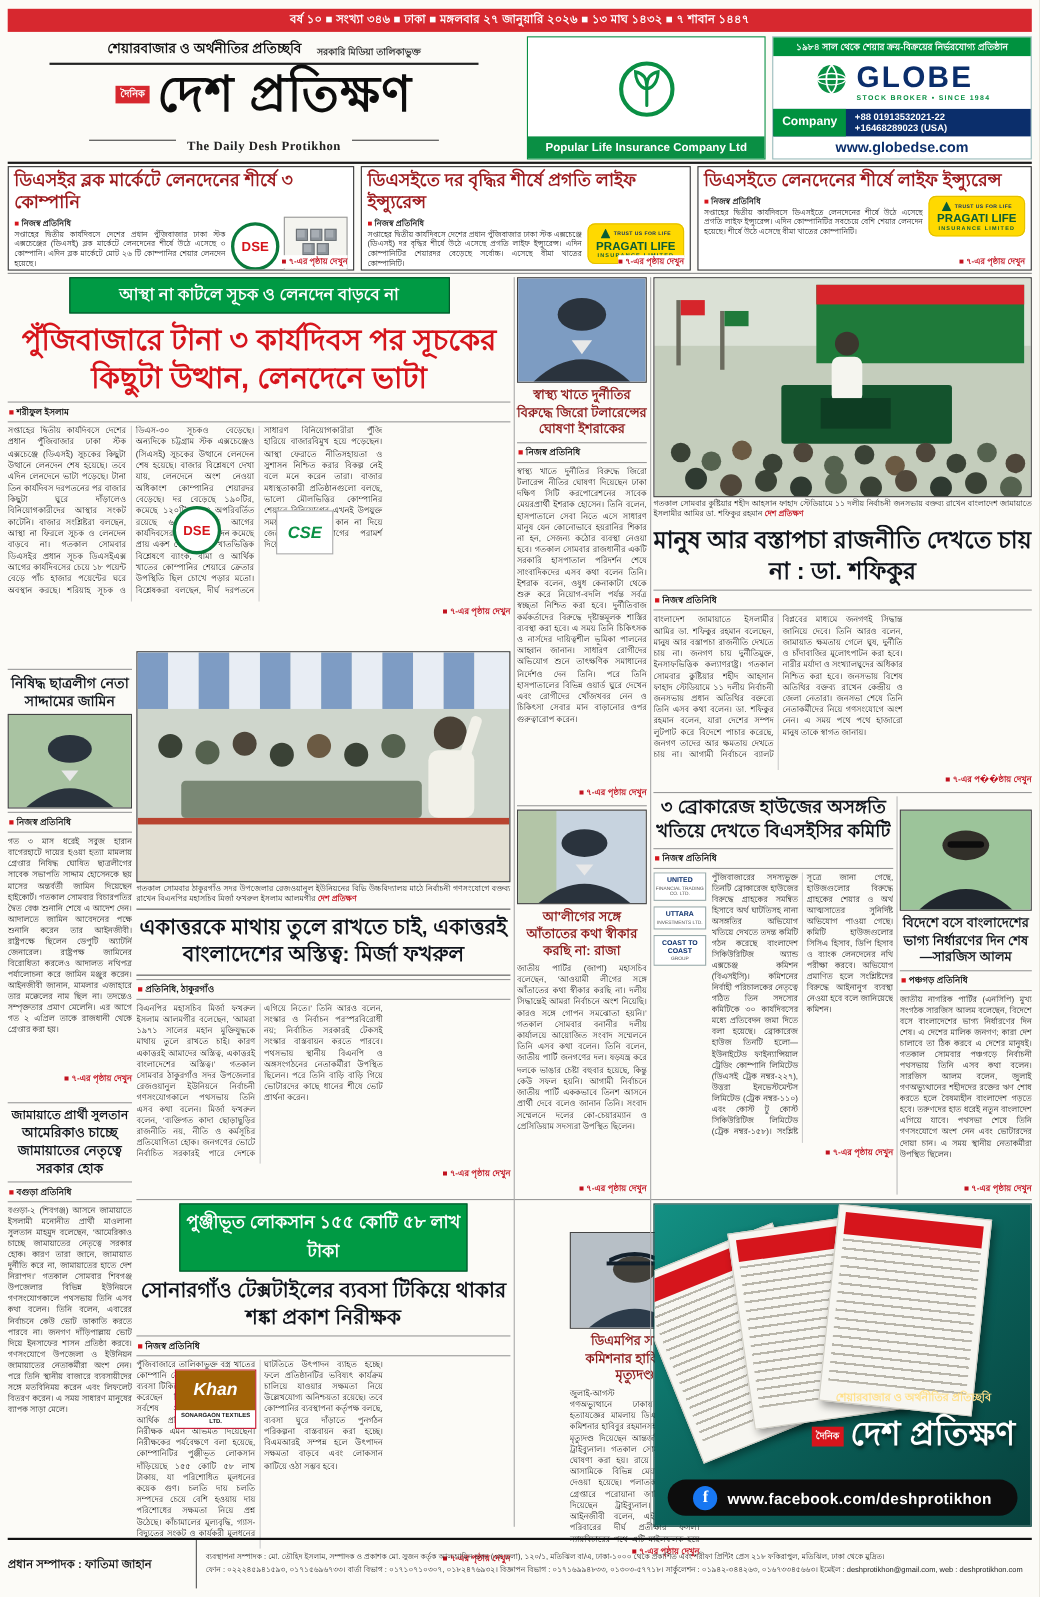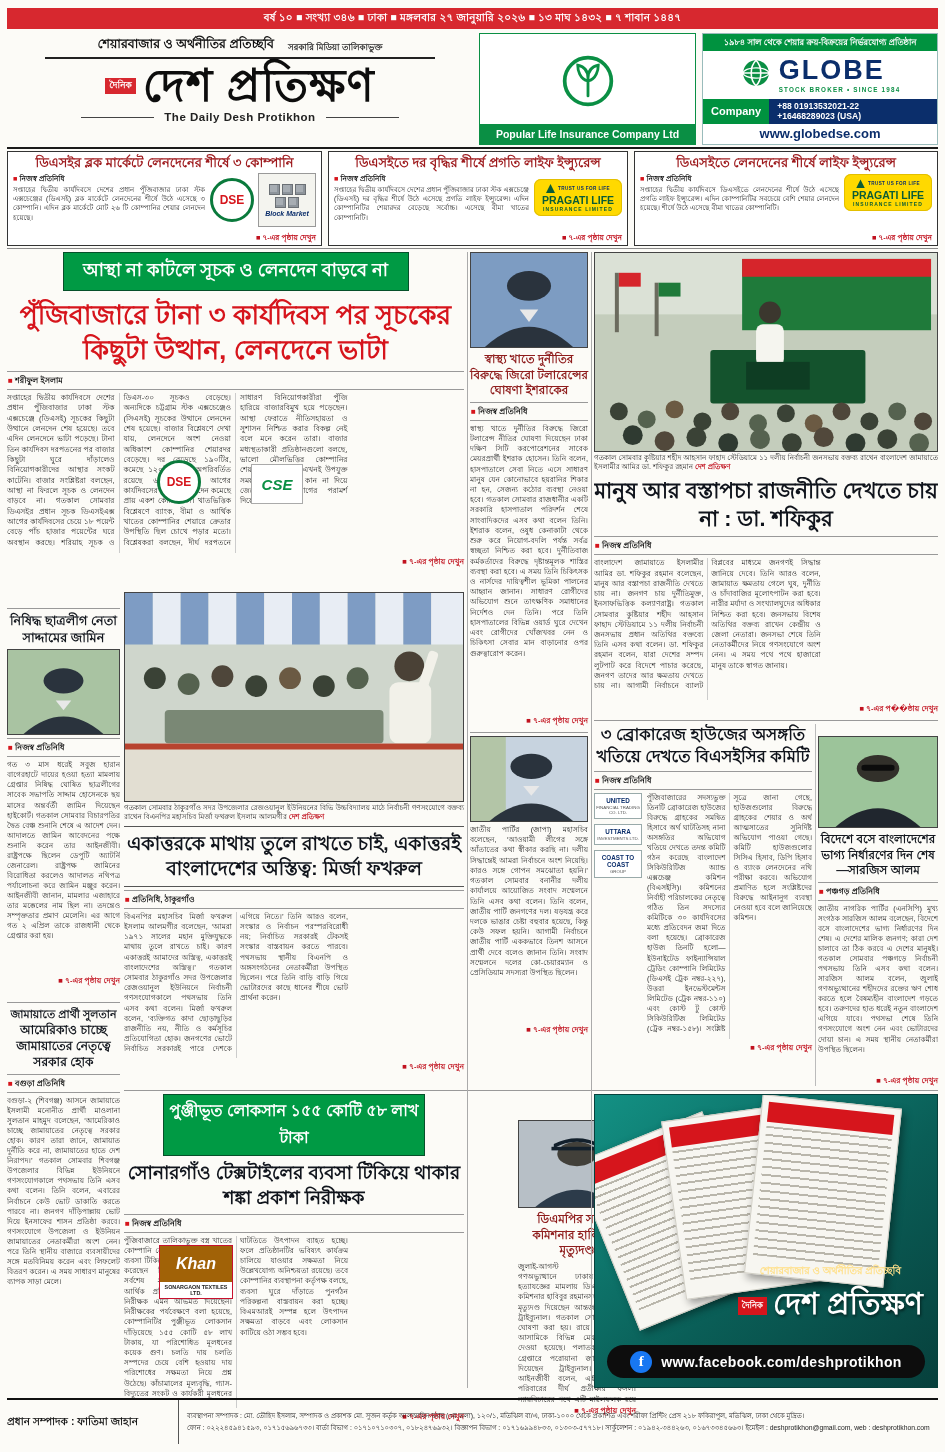--- a/index.html
+++ b/index.html
@@ -13,21 +13,21 @@
 
   
   .header { left:7px; top:33px; width:931px; height:112px; display:flex; gap:6px; }
   .mast { width:468px; padding:2px 6px; }
   .mast-top { display:flex; justify-content:center; align-items:flex-end; gap:14px; border-bottom:2px solid #222; padding-bottom:2px; width:86%; margin:0 auto; }
   .mast-tag { font-size:12.5px; font-weight:800; color:#111; }
   .mast-listed { font-size:8.5px; font-weight:700; color:#333; }
   .mast-logo-row { display:flex; align-items:center; justify-content:center; gap:7px; margin-top:3px; }
   .daily-badge { background:#d7282f; color:#fff; font-size:9px; font-weight:700; padding:3px 4px; line-height:1.1; }
   .mast-title { font-size:45px; font-weight:900; color:#0d0d0d; line-height:1.05; letter-spacing:1px; }
-  .mast-sub { display:flex; align-items:center; gap:10px; width:70%; margin:2px auto 0; }
+  .mast-sub { display:flex; align-items:flex-start; gap:10px; width:70%; margin:18px auto 0;font-family:Liberation Serif, serif; }
   .mast-sub::before,.mast-sub::after { content:""; flex:1; height:1px; background:#444; }
   .mast-sub span { font-size:11.5px; color:#222; font-weight:700; letter-spacing:.5px; }
 
   .ad-popular { width:218px; border:1.5px solid #0a8f44; background:#fff; display:flex; flex-direction:column; align-items:center; justify-content:flex-end; }
   .pop-emblem { flex:1; display:flex; align-items:center; justify-content:center; padding-top:4px; }
   .pop-bar { width:100%; background:#0a8f44; color:#fff; font-size:10.5px; font-weight:700; text-align:center; padding:4px 2px; }
 
   .ad-globe { width:237px; border:1px solid #9bb; background:#fff; display:flex; flex-direction:column; }
   .globe-top { background:#00923f; color:#fff; font-size:8.3px; font-weight:700; text-align:center; padding:3px 6px; line-height:1.35; }
   .globe-mid { flex:1; display:flex; align-items:center; justify-content:center; gap:7px; padding:3px 0; }
@@ -39,21 +39,21 @@
   .hot-nums span { display:block; }
   .globe-site { font-size:13px; font-weight:800; color:#0b2e6b; text-align:center; padding:2px 0 3px; }
 
   .hr-header { left:7px; width:931px; top:147px; height:2px; background:#1a1a1a; }
   .hr-briefs { left:7px; width:931px; top:248px; height:1px; background:#888; }
 
   
   .briefs { left:7px; top:151px; width:931px; height:95px; display:flex; gap:6px; }
   .brief { border:1px solid #333; background:#fff; padding:3px 5px 10px; position:relative; overflow:hidden; }
   .b1 { width:315px; } .b2 { width:300px; } .b3 { width:304px; }
-  .brief-title { color:#9e1b1e; font-weight:800; font-size:13px; line-height:1.25; text-align:center; }
+  .brief-title { color:#9e1b1e; font-weight:800; font-size:16px; line-height:1.25; text-align:left; }
   .brief-row { display:flex; gap:5px; margin-top:2px; }
   .brief-col { flex:1; overflow:hidden; }
   .brief-byline { font-size:7.3px; font-weight:700; }
   .brief-byline::before { content:"■ "; color:#d6151c; }
   .brief-text { font-size:6.9px; line-height:1.32; text-align:justify; color:#222; }
   .brief-img { flex:none; display:flex; align-items:center; justify-content:center; gap:4px; }
   .brief-more { position:absolute; right:5px; bottom:1px; color:#c1121f; font-size:7.4px; font-weight:700; background:#fff; }
   .brief-more::before { content:"■ "; }
 
   .dse-roundel { width:44px; height:44px; border-radius:50%; background:#fff; border:3px solid #0a7a3c; display:flex; align-items:center; justify-content:center; font-weight:900; color:#d6151c; font-size:12px; }
@@ -75,21 +75,21 @@
   .more { color:#c1121f; font-size:7.6px; font-weight:700; text-align:right; margin-top:2px; }
   .more::before { content:"■ "; }
   .body-sm { font-size:7.4px; line-height:1.38; text-align:justify; overflow:hidden; color:#1c1c1c; }
   .photo { border:1px solid #444; overflow:hidden; position:relative; background:#ddd; }
   .photo svg { display:block; width:100%; height:100%; }
   .caption { font-size:7.1px; line-height:1.32; text-align:justify; margin-top:2px; color:#222; }
   .credit { color:#c1121f; font-weight:700; white-space:nowrap; }
 
   
   .lead { left:7px; top:252px; width:457px; height:336px; }
-  .kicker { width:346px; margin:0 auto; background:#009a44; border:1px solid #06502a; color:#fff; font-size:18px; font-weight:800; text-align:center; padding:3px 0; }
+  .kicker { width:346px; margin:0 auto; background:#009a44; border:1px solid #06502a; color:#fff; font-size:15px; font-weight:800; text-align:center; padding:3px 0; }
   .lead-headline { margin-top:7px; color:#d6151c; font-size:26.5px; font-weight:900; line-height:1.32; text-align:center; max-height:98px; overflow:hidden; }
   .lead-body { margin-top:3px; height:160px; column-count:4; column-gap:9px; column-rule:1px solid #ccc; column-fill:auto; font-size:7.5px; line-height:1.38; text-align:justify; overflow:hidden; }
   .lead .dse-roundel { position:absolute; left:150px; top:208px; }
   .cse-box { position:absolute; left:244px; top:212px; width:52px; height:40px; background:#fff; border:1px solid #aaa; display:flex; align-items:center; justify-content:center; font-weight:900; font-style:italic; color:#0a8f44; font-size:15px; }
 
   
   .health { left:470px; top:252px; width:118px; height:478px; }
   .health .photo { height:96px; }
   .sm-head-maroon { color:#8f1d1d; font-size:11.8px; font-weight:800; line-height:1.32; text-align:center; margin-top:4px; }
   .sm-head-dark { color:#14181f; font-size:11.8px; font-weight:800; line-height:1.32; text-align:center; margin-top:4px; }
@@ -452,20 +452,21 @@
   <div class="abs raja">
     <div class="photo">
       <svg viewBox="0 0 100 120" preserveAspectRatio="none">
           <rect width="100" height="120" fill="#c7d3df"></rect>
           <rect x="0" y="0" width="30" height="120" fill="#9fb86f" opacity=".5"></rect>
           <circle cx="52" cy="42" r="18" fill="#2a333d"></circle>
           <path d="M16 120 Q52 70 88 120 Z" fill="#2a333d"></path>
           <path d="M45 70 L52 84 L59 70 Z" fill="#e8e8e8"></path>
         </svg>
     </div>
+    <div class="sm-head-maroon">আ'লীগের সঙ্গে আঁতাতের কথা স্বীকার করছি না: রাজা</div>
     <div class="body-sm">জাতীয় পার্টির (জাপা) মহাসচিব বলেছেন, ‘আওয়ামী লীগের সঙ্গে আঁতাতের কথা স্বীকার করছি না। দলীয় সিদ্ধান্তেই আমরা নির্বাচনে অংশ নিয়েছি। কারও সঙ্গে গোপন সমঝোতা হয়নি।’ গতকাল সোমবার বনানীর দলীয় কার্যালয়ে আয়োজিত সংবাদ সম্মেলনে তিনি এসব কথা বলেন। তিনি বলেন, জাতীয় পার্টি জনগণের দল। ষড়যন্ত্র করে দলকে ভাঙার চেষ্টা বহুবার হয়েছে, কিন্তু কেউ সফল হয়নি। আগামী নির্বাচনে জাতীয় পার্টি এককভাবে তিনশ আসনে প্রার্থী দেবে বলেও জানান তিনি। সংবাদ সম্মেলনে দলের কো-চেয়ারম্যান ও প্রেসিডিয়াম সদস্যরা উপস্থিত ছিলেন।</div>
     <div class="more">৭-এর পৃষ্ঠায় দেখুন</div>
   </div>
 
   <div class="abs hrule hr1"></div>
 
   <div class="abs bsec">
     <div class="bsec-headline">৩ ব্রোকারেজ হাউজের অসঙ্গতি খতিয়ে দেখতে বিএসইসির কমিটি</div>
     <div class="byline">নিজস্ব প্রতিনিধি</div>
     <div class="bsec-flex">

